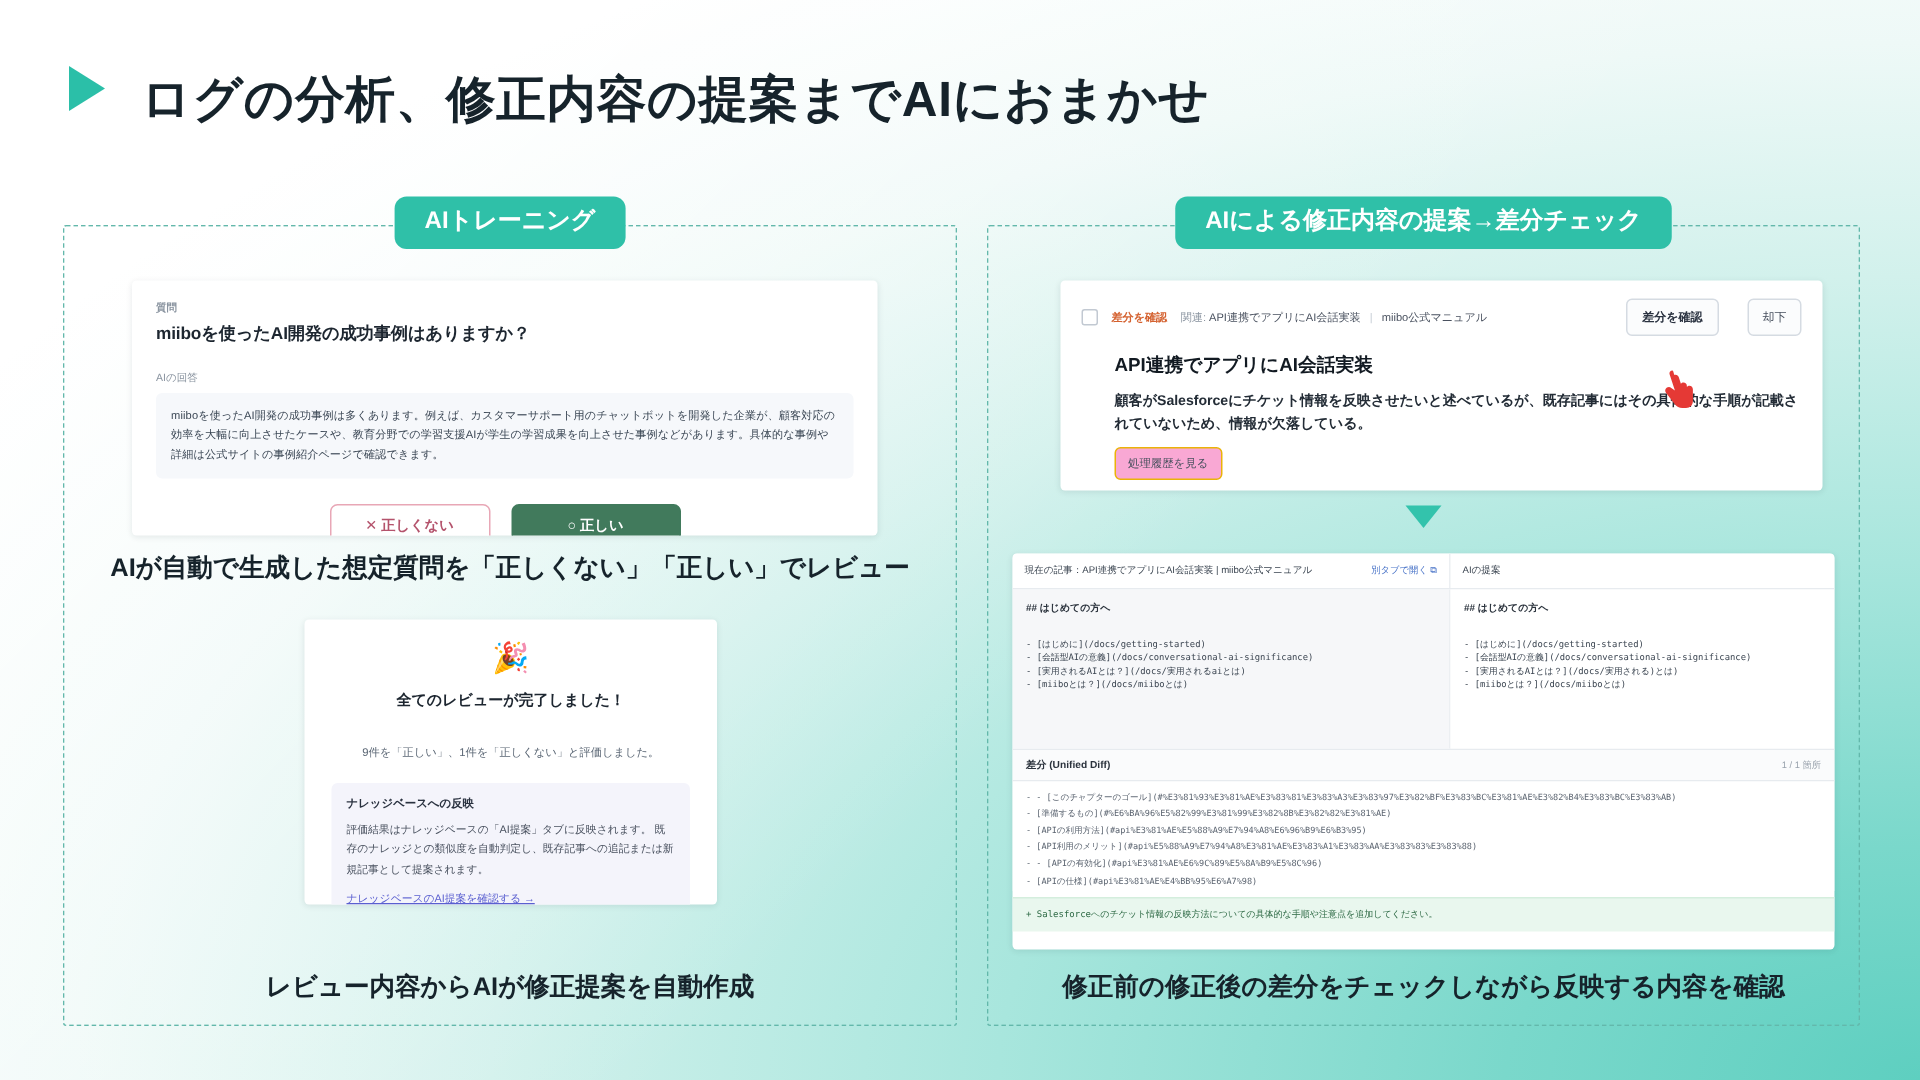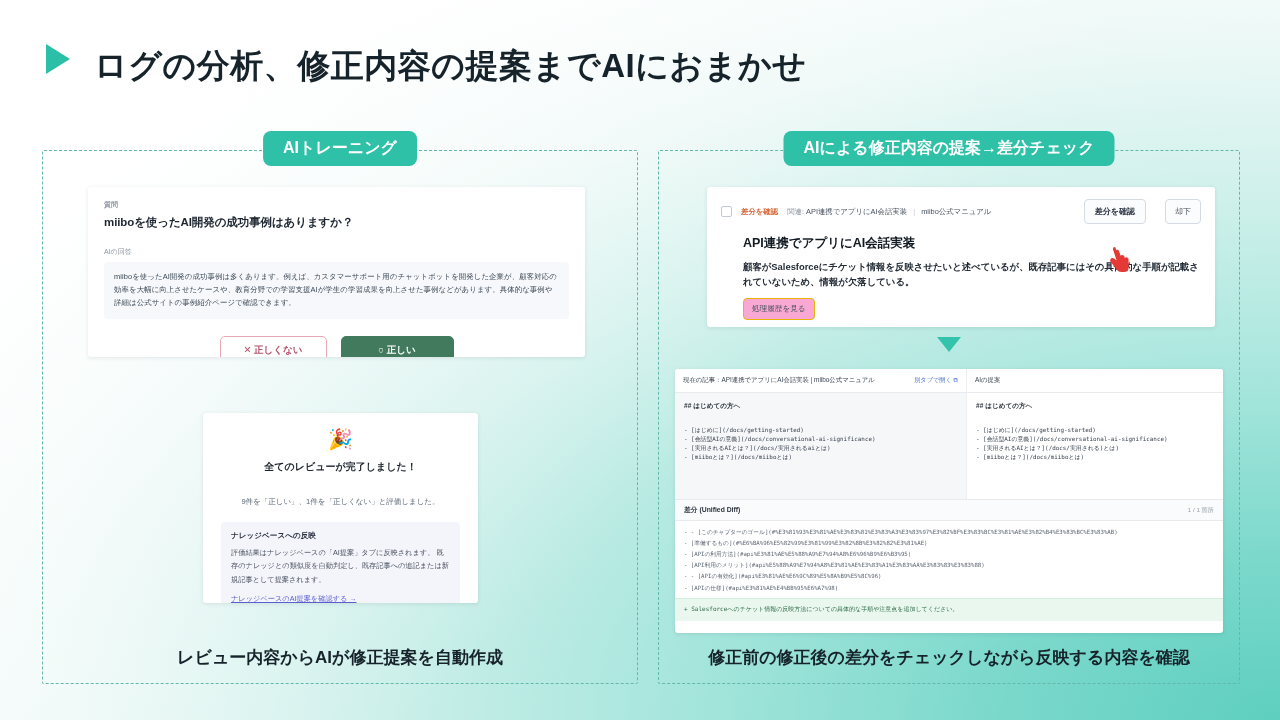--- a/index.html
+++ b/index.html
@@ -193,20 +193,21 @@
       <div class="lbl-mini">質問</div>
       <div class="q-text">miiboを使ったAI開発の成功事例はありますか？</div>
       <div class="lbl-ai">AIの回答</div>
       <div class="ans-box">miiboを使ったAI開発の成功事例は多くあります。例えば、カスタマーサポート用のチャットボットを開発した企業が、顧客対応の効率を大幅に向上させたケースや、教育分野での学習支援AIが学生の学習成果を向上させた事例などがあります。具体的な事例や詳細は公式サイトの事例紹介ページで確認できます。</div>
       <div class="btn-row">
         <div class="btn-ng">✕ 正しくない</div>
         <div class="btn-ok">○ 正しい</div>
       </div>
     </div>
 
+    <div class="caption" style="top:216px">AIが自動で生成した想定質問を「正しくない」「正しい」でレビュー</div>
 
     <div class="mock" id="done-card">
       <div class="party">🎉</div>
       <div class="done-title">全てのレビューが完了しました！</div>
       <div class="done-sub">9件を「正しい」、1件を「正しくない」と評価しました。</div>
       <div class="kb-box">
         <div class="kb-title">ナレッジベースへの反映</div>
         <div class="kb-body">評価結果はナレッジベースの「AI提案」タブに反映されます。 既存のナレッジとの類似度を自動判定し、既存記事への追記または新規記事として提案されます。</div>
         <a class="kb-link">ナレッジベースのAI提案を確認する →</a>
       </div>

